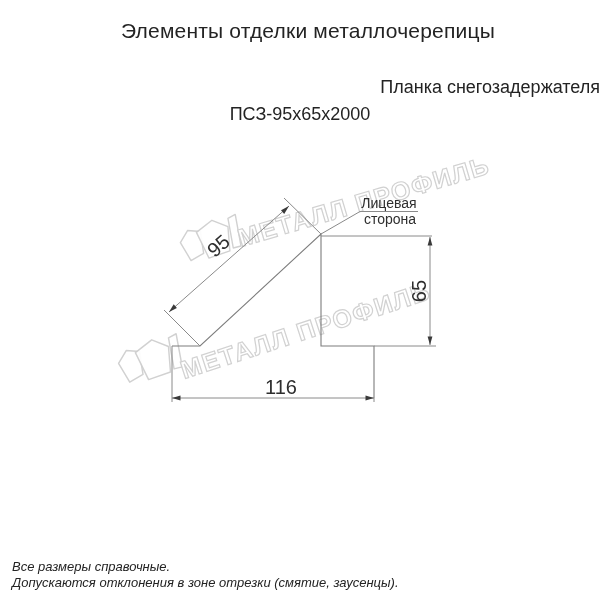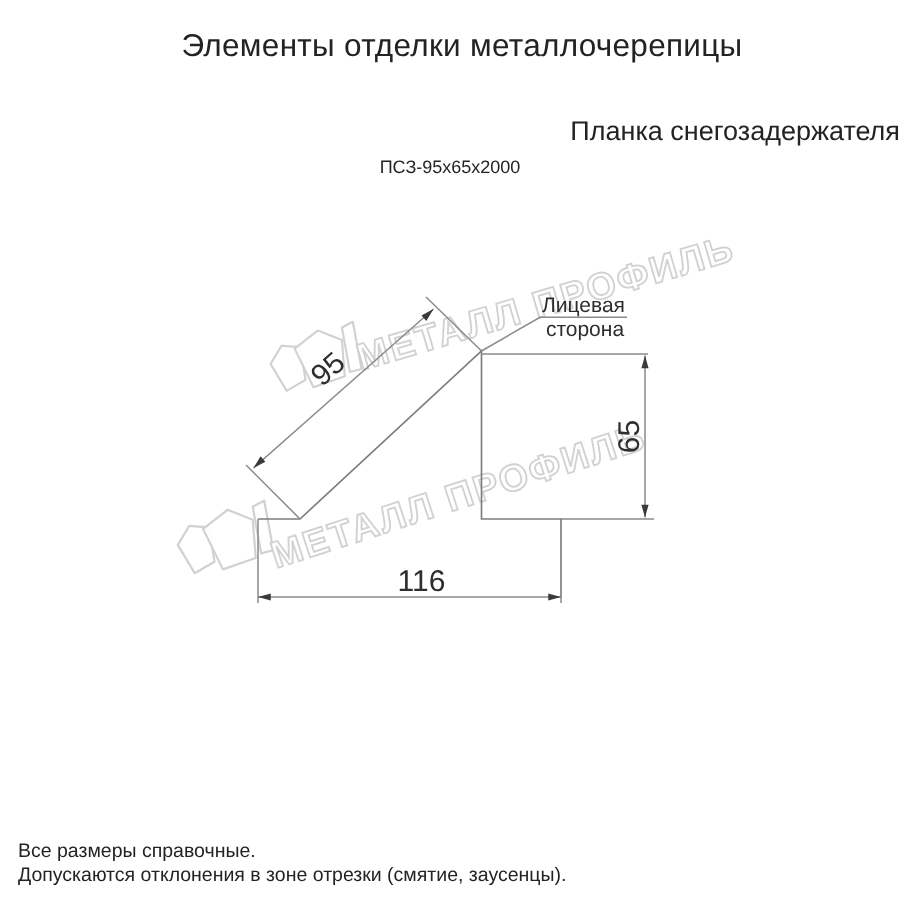--- a/index.html
+++ b/index.html
@@ -4,23 +4,23 @@
 <style>
   :root{
     --line:#8a8a8a; --arrow:#3a3a3a; --text:#232323; --wm:#cfcfcf; --bg:#ffffff;
   }
   html,body{margin:0;padding:0;}
   body{width:600px;height:600px;background:var(--bg);position:relative;overflow:hidden;
        font-family:"Liberation Sans", sans-serif;color:var(--text);}
   .abs{position:absolute;}
   .title{top:19px;left:16px;right:0;text-align:center;font-size:21px;letter-spacing:.2px;}
   .sub1{top:77px;left:0;right:0;text-align:right;font-size:18px;}
-  .sub2{top:104px;left:0;right:0;text-align:center;font-size:12px;}
-  .note1{top:559px;left:12px;font-size:13px;}
-  .note2{top:575px;left:12px;font-size:13px;}
+  .sub2{top:104px;left:0;right:0;text-align:center;font-size:18px;}
+  .note1{top:559px;left:12px;font-size:13px;font-style:italic;}
+  .note2{top:575px;left:12px;font-size:13px;font-style:italic;}
   svg{position:absolute;top:0;left:0;}
   .ln{stroke:var(--line);stroke-width:1;fill:none;}
   .pr{stroke:#7d7d7d;stroke-width:1.1;fill:none;}
   .ar{fill:var(--arrow);stroke:none;}
   .dimtxt{fill:#2e2e2e;font-size:20px;font-family:"Liberation Sans",sans-serif;}
   .lbltxt{fill:#2e2e2e;font-size:14px;font-family:"Liberation Sans",sans-serif;}
   .wmtxt{fill:#ffffff;stroke:var(--wm);stroke-width:1.2;font-weight:bold;font-size:25px;
          letter-spacing:1.5px;font-family:"Liberation Sans",sans-serif;opacity:.95;}
   .wmshape{fill:#ffffff;stroke:var(--wm);stroke-width:1.4;stroke-linejoin:round;opacity:.95;}
 </style>

